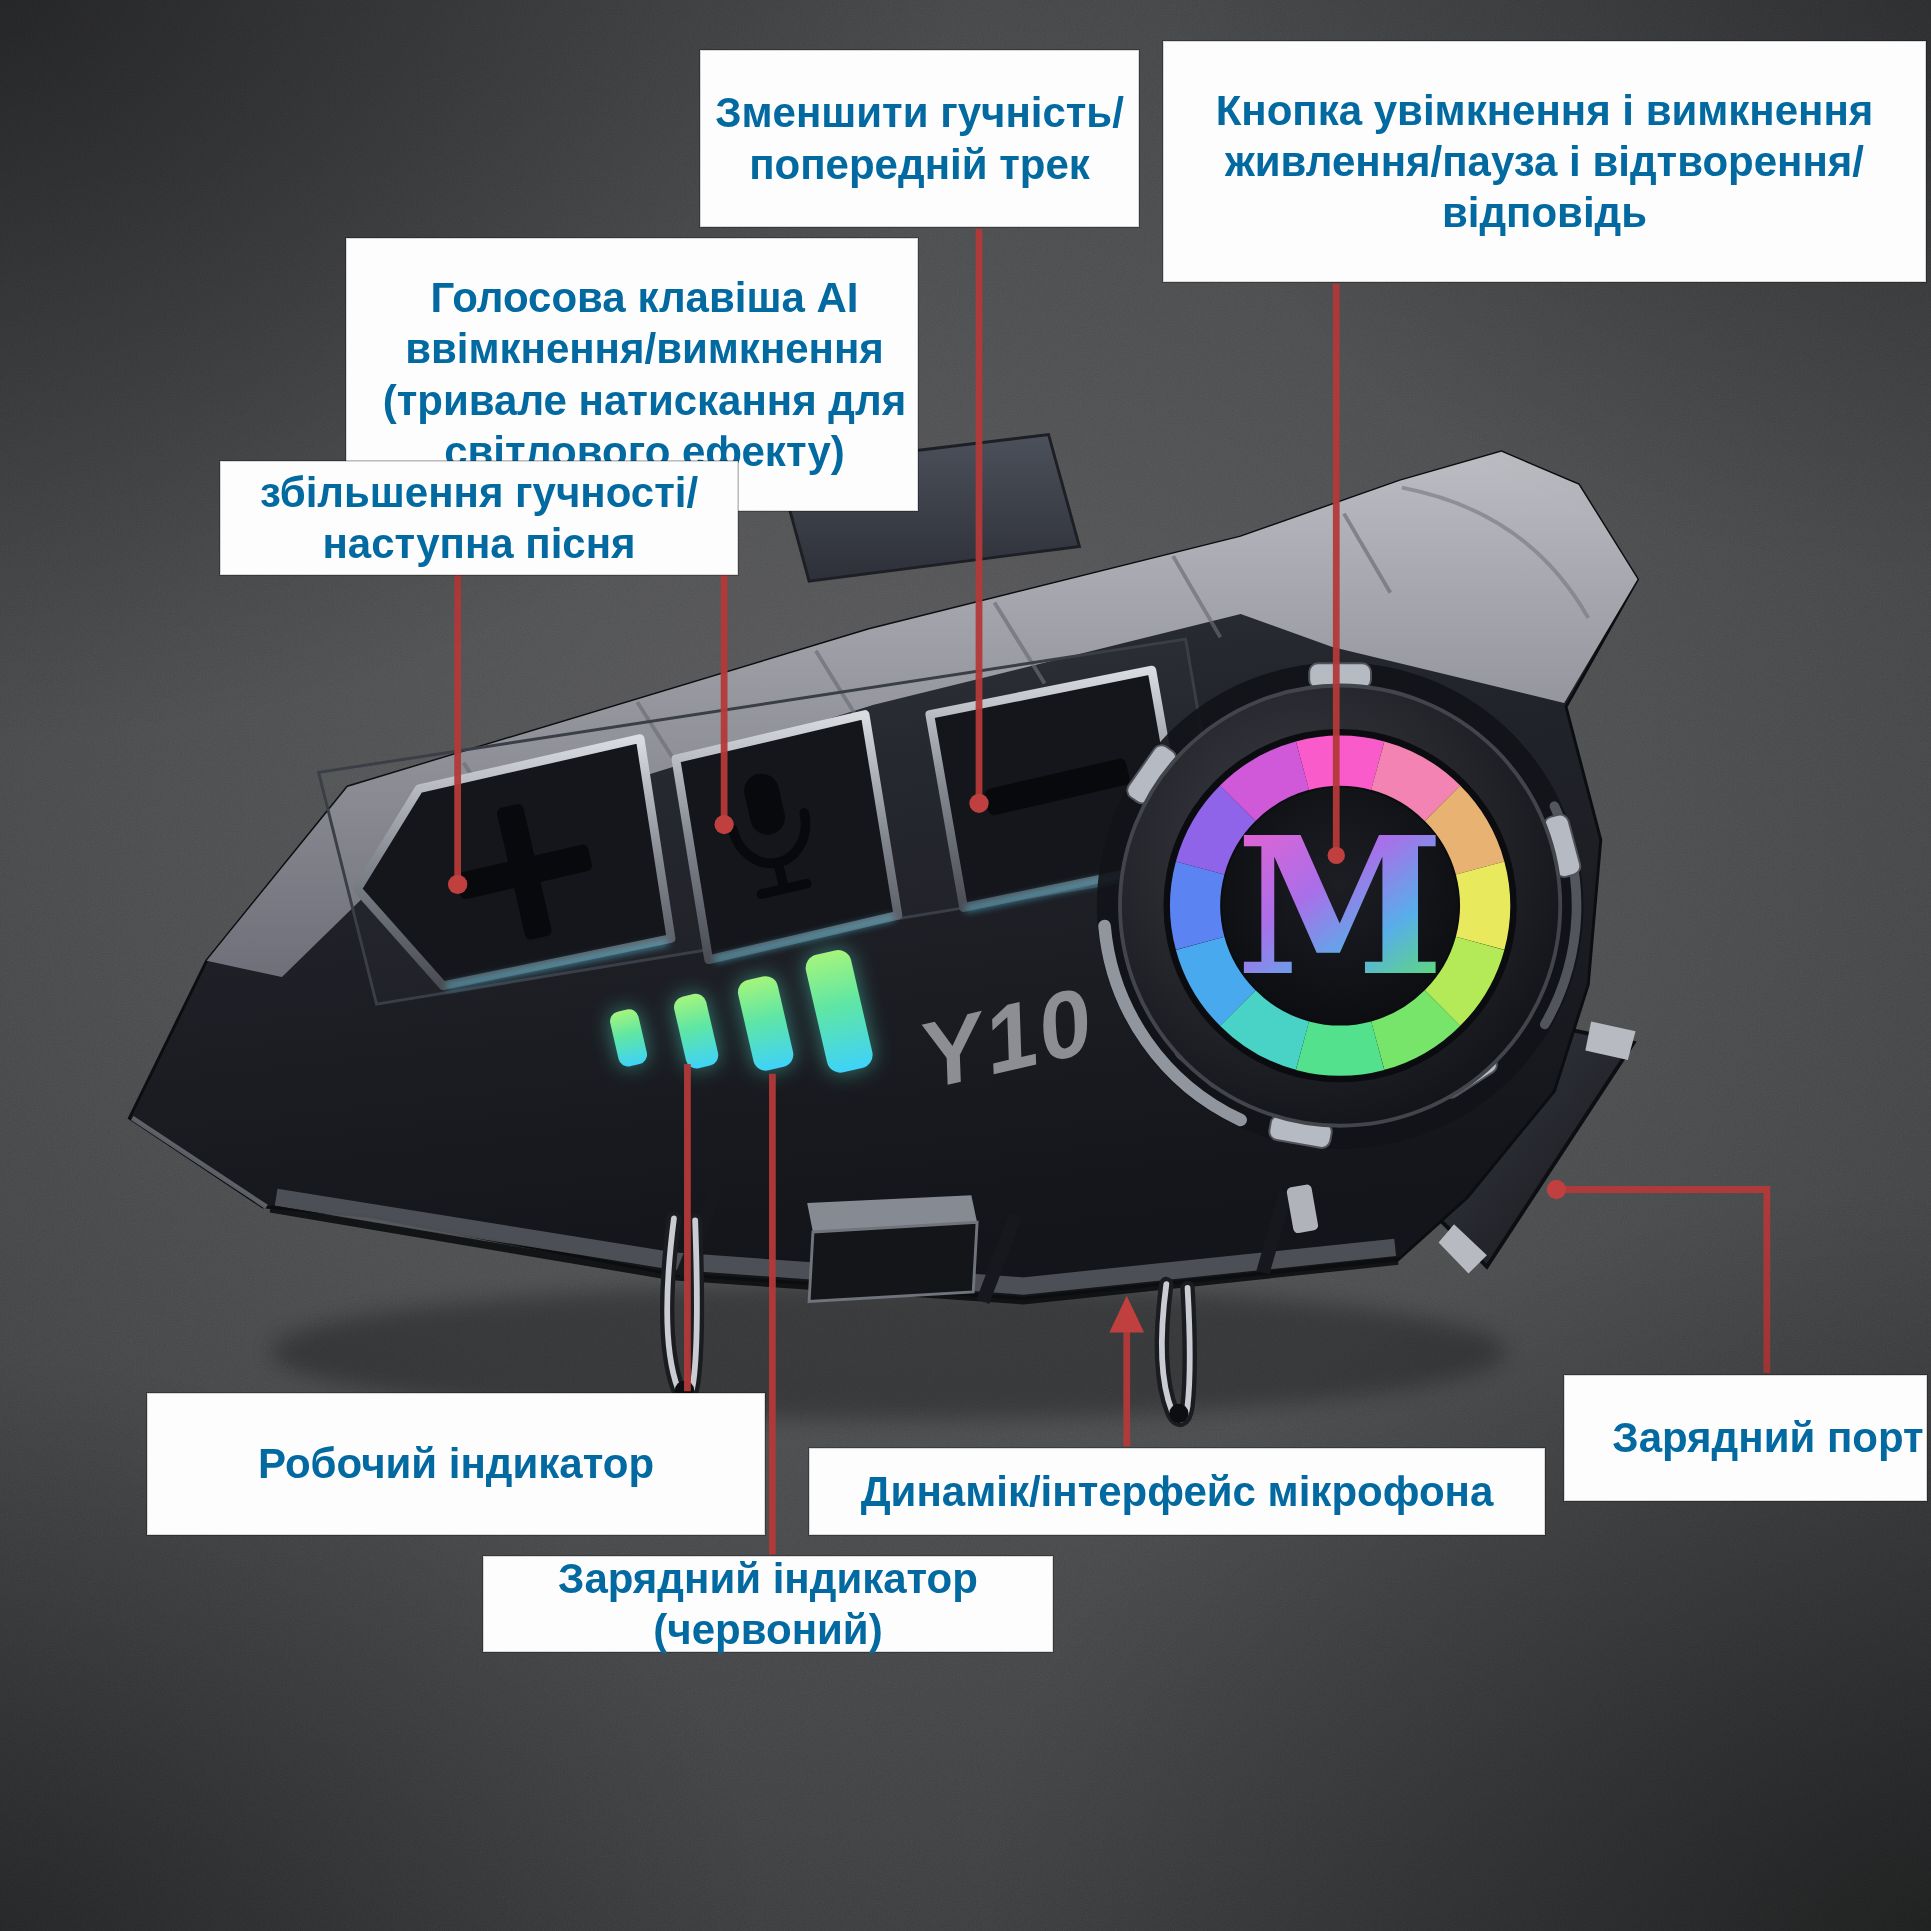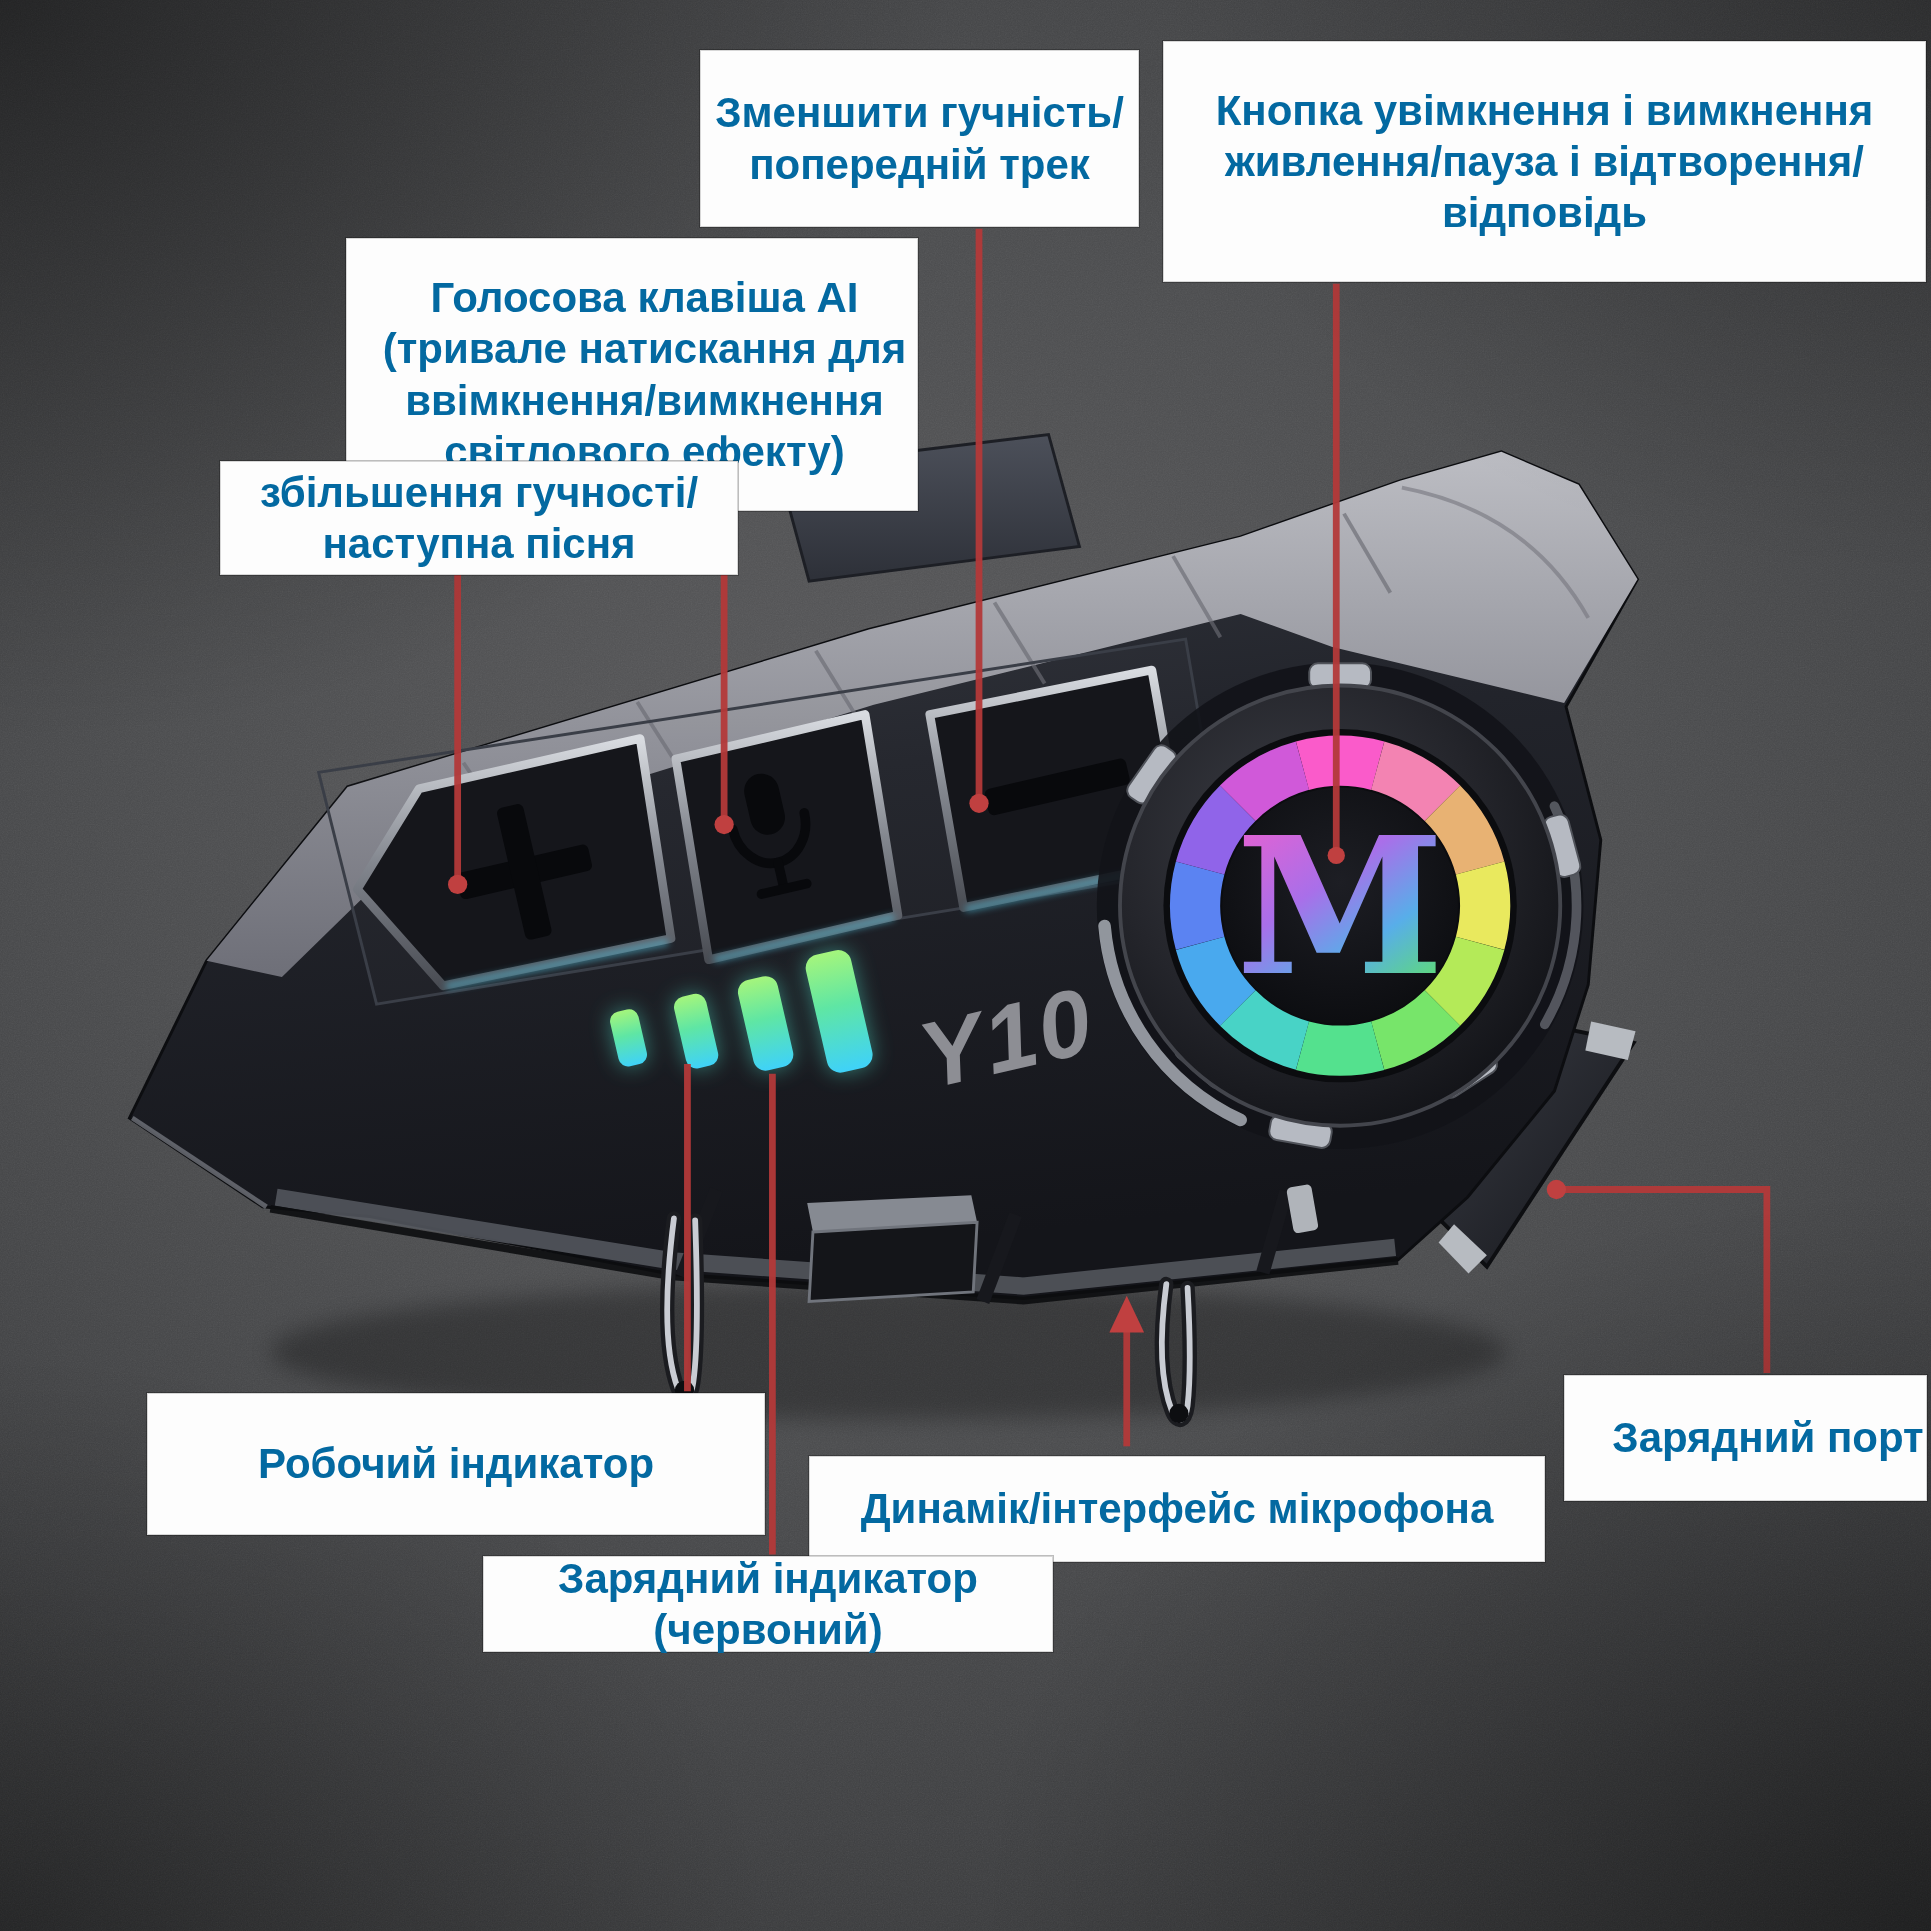--- a/index.html
+++ b/index.html
@@ -252,35 +252,35 @@
 </div>
 
 <div class="callout" style="left:1163px;top:41px;width:763px;height:241px;">
   <span>Кнопка увімкнення і вимкнення</span>
   <span>живлення/пауза і відтворення/</span>
   <span>відповідь</span>
 </div>
 
 <div class="callout" style="left:346px;top:238px;width:572px;height:273px;padding-left:25px;">
   <span>Голосова клавіша AI</span>
+  <span>ввімкнення/вимкнення</span>
   <span>(тривале натискання для</span>
-  <span>ввімкнення/вимкнення</span>
   <span>світлового ефекту)</span>
 </div>
 
 <div class="callout" style="left:220px;top:461px;width:518px;height:114px;">
   <span>збільшення гучності/</span>
   <span>наступна пісня</span>
 </div>
 
 <div class="callout" style="left:147px;top:1393px;width:618px;height:142px;">
   <span>Робочий індикатор</span>
 </div>
 
-<div class="callout" style="left:809px;top:1448px;width:736px;height:106px;margin-top:8px;">
+<div class="callout" style="left:809px;top:1448px;width:736px;height:87px;">
   <span>Динамік/інтерфейс мікрофона</span>
 </div>
 
 <div class="callout" style="left:1564px;top:1375px;width:363px;height:126px;padding-left:45px;">
   <span>Зарядний порт</span>
 </div>
 
 <div class="callout" style="left:483px;top:1556px;width:570px;height:96px;">
   <span>Зарядний індикатор</span>
   <span>(червоний)</span>

